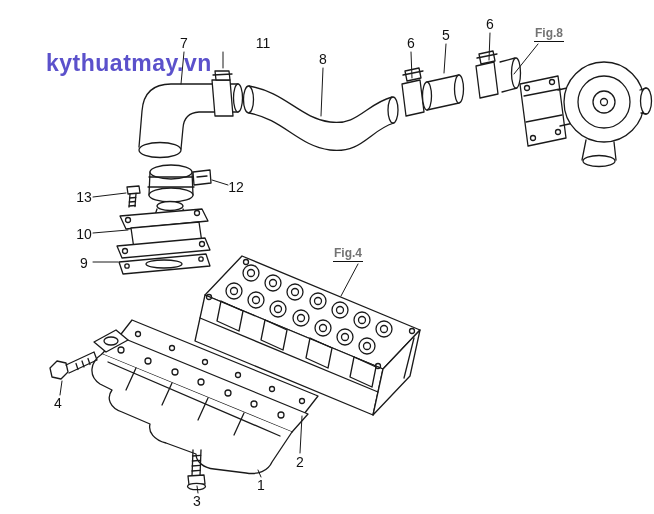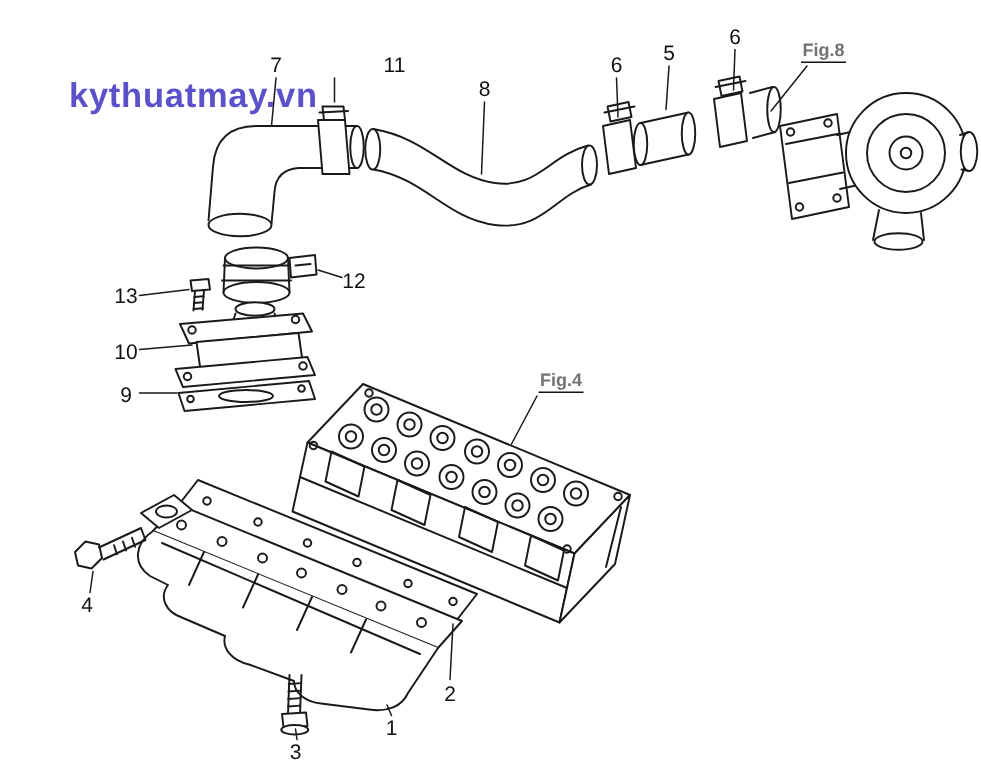--- a/index.html
+++ b/index.html
@@ -221,21 +221,21 @@
         <path d="M198 493 L197 486"></path>
         <path d="M261 477 L258 470"></path>
         <path d="M300 453 L302 416"></path>
       </g>
     </g>
   </svg>
 
   <div class="watermark" style="color: rgb(91, 81, 203);">kythuatmay.vn</div>
 
   <div class="fig-label" style="left:534px; top:27px;">Fig.8</div>
-  <div class="fig-label" style="left:359px; top:247px;">Fig.4</div>
+  <div class="fig-label" style="left:333px; top:247px;">Fig.4</div>
 
   <div class="callout" style="left:184px; top:36px;">7</div>
   <div class="callout" style="left:223px; top:36px;margin-left:40px;">11</div>
   <div class="callout" style="left:323px; top:52px;">8</div>
   <div class="callout" style="left:411px; top:36px;">6</div>
   <div class="callout" style="left:446px; top:28px;">5</div>
   <div class="callout" style="left:490px; top:17px;">6</div>
   <div class="callout" style="left:84px;  top:190px;">13</div>
   <div class="callout" style="left:236px; top:180px;">12</div>
   <div class="callout" style="left:84px;  top:227px;">10</div>

